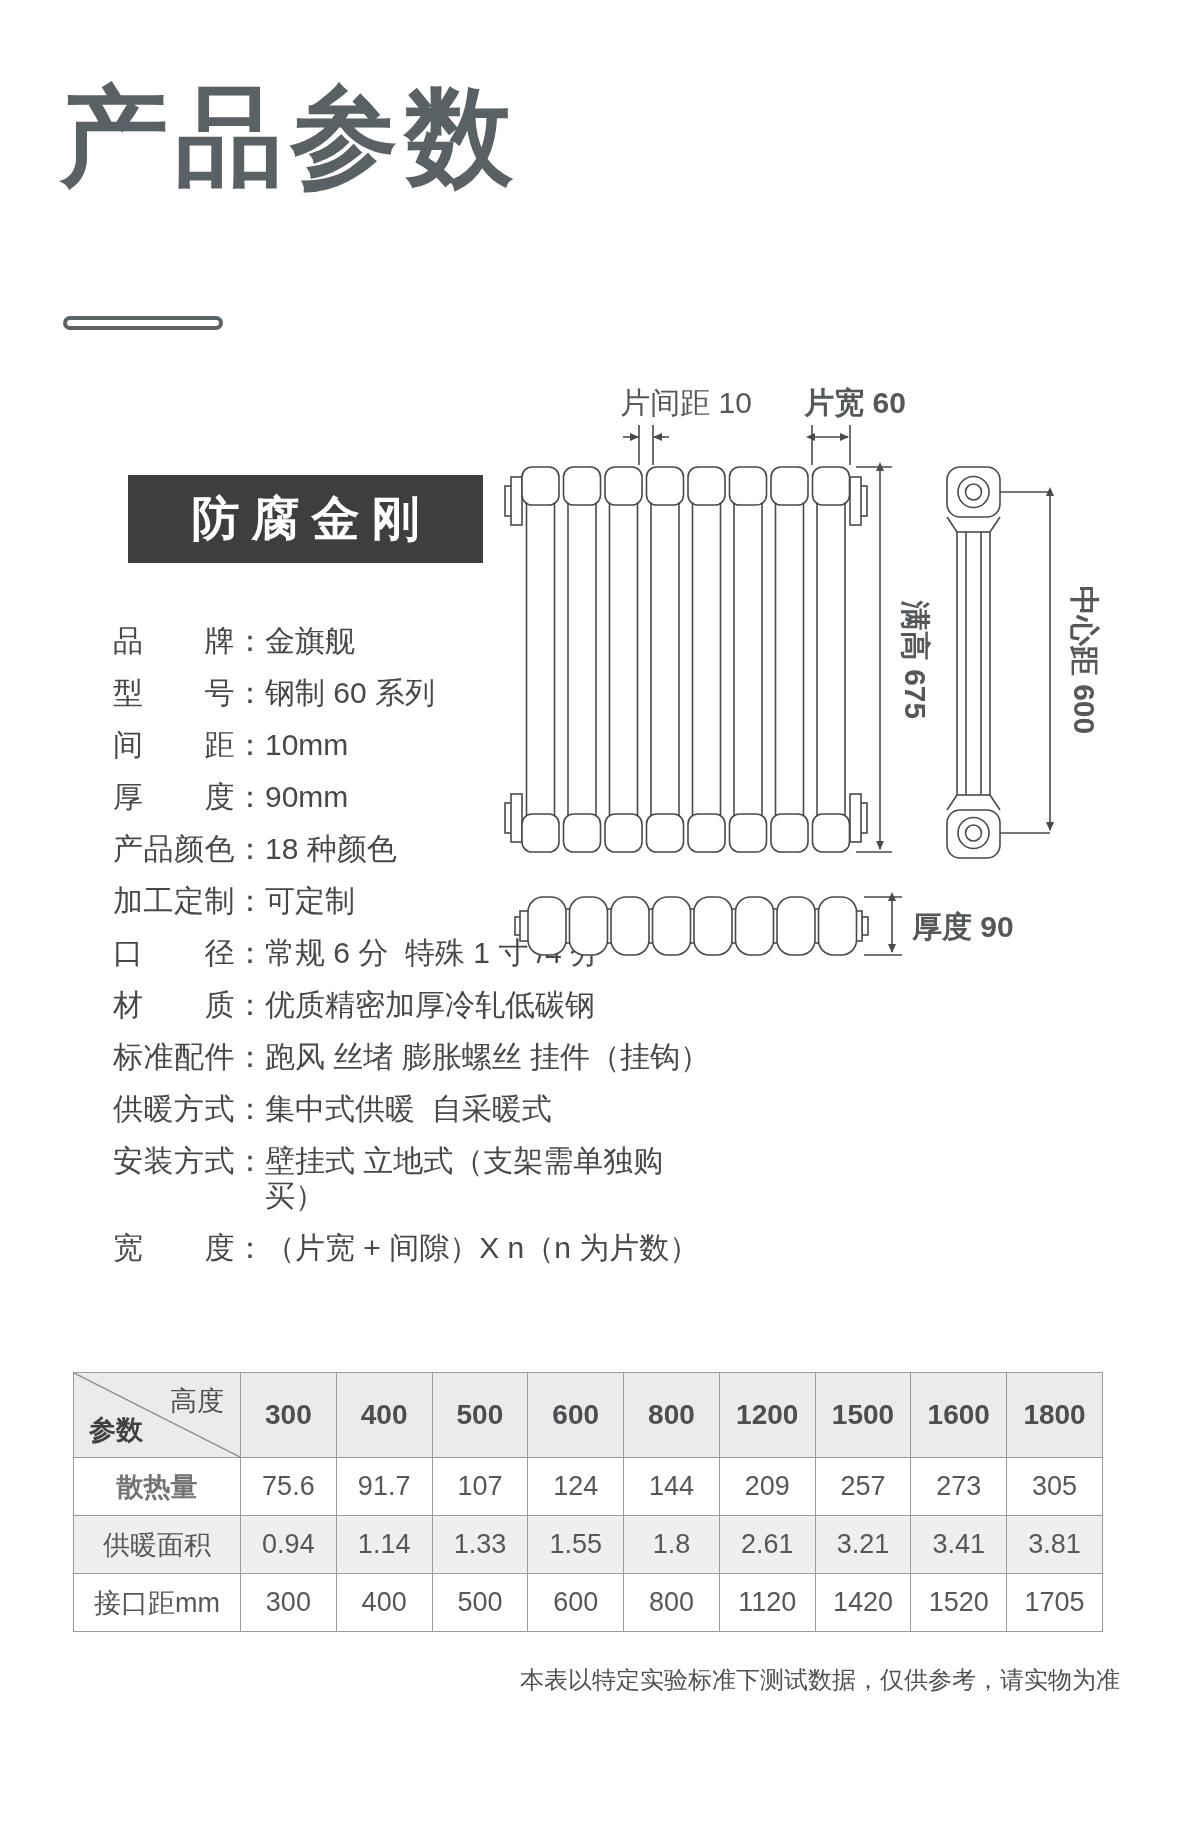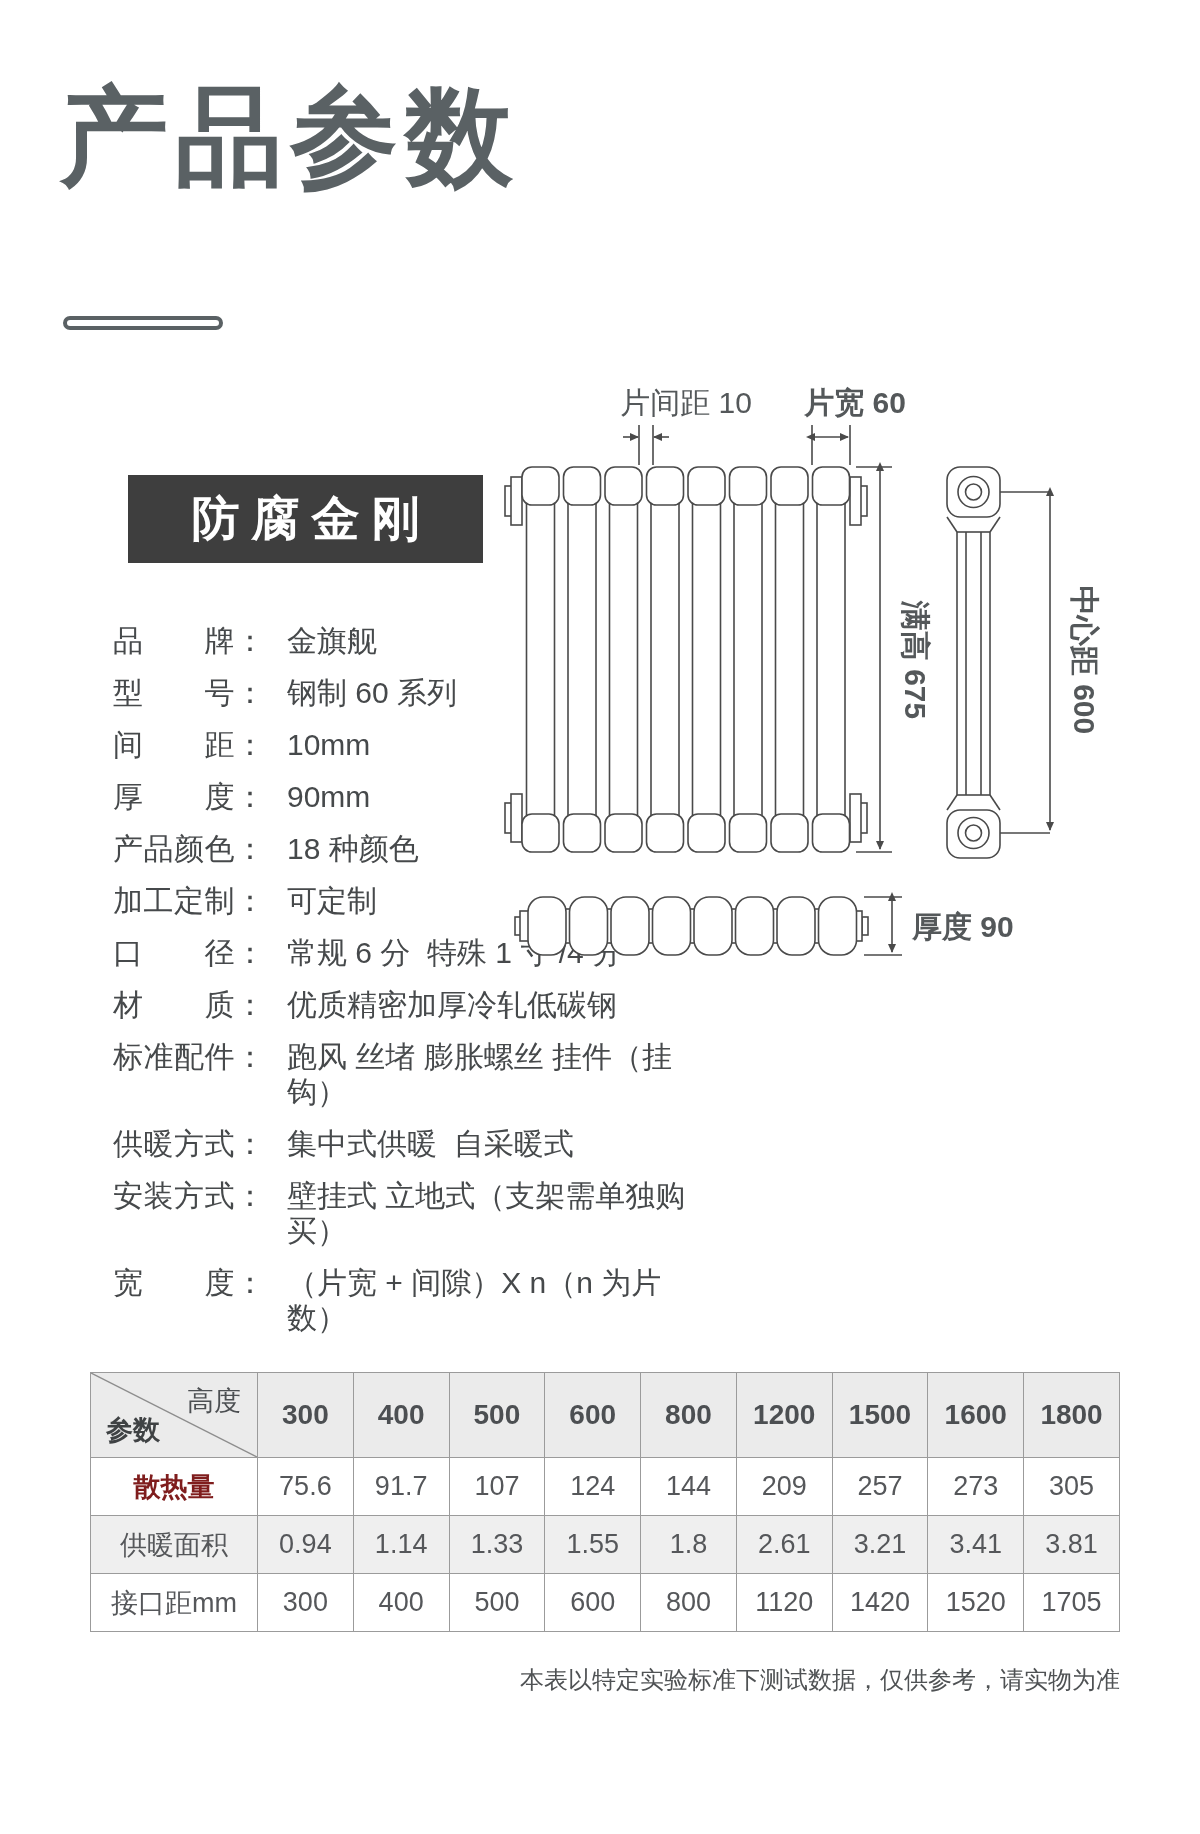--- a/index.html
+++ b/index.html
@@ -22,39 +22,39 @@
     background:#3e3e3e;color:#ffffff;font-size:48px;font-weight:700;
     display:flex;align-items:center;justify-content:center;letter-spacing:12px;
     padding-left:12px;box-sizing:border-box;
   }
   .spec-list{position:absolute;left:113px;top:623px;width:600px;}
   .spec-row{display:flex;align-items:flex-start;margin-bottom:17px;line-height:35px;}
   .spec-label{
     display:inline-block;width:152px;min-width:152px;font-size:30px;color:#46494b;
     text-align:justify;text-align-last:justify;white-space:pre-wrap;
   }
-  .spec-value{font-size:30px;color:#46494b;margin-left:22px;white-space:pre-wrap;}
+  .spec-value{font-size:30px;color:#46494b;white-space:pre-wrap;}
   
   .diagram{position:absolute;left:440px;top:325px;width:660px;height:644px;}
   .diagram svg{display:block;}
   .dim-text{fill:#54585a;font-size:30px;font-family:"Liberation Sans","DejaVu Sans",sans-serif;}
   .dim-bold{font-weight:700;}
   
   .spec-table{
-    position:absolute;left:90px;top:1372px;width:1030px;
+    position:absolute;left:73px;top:1372px;width:1030px;
     border-collapse:collapse;table-layout:fixed;color:#55575a;
   }
   .spec-table th,.spec-table td{
     border:1px solid #9b9b9b;text-align:center;vertical-align:middle;
     padding:0;overflow:hidden;
   }
   .spec-table thead th{background:#ebebeb;height:84px;font-size:28px;font-weight:600;color:#4c4f52;}
   .spec-table td{height:57px;font-size:27px;}
   .row-label{font-size:27px;}
-  .row-bold td.row-label{font-weight:700;color:#7f1d1d;}
+  .row-bold td.row-label{font-weight:700;color:#737373;}
   .row-shade td{background:#efefef;}
   .corner-cell{position:relative;}
   .corner-cell svg{position:absolute;left:0;top:0;width:100%;height:100%;}
   .corner-top{position:absolute;top:10px;right:16px;font-size:27px;font-weight:400;color:#4c4f52;}
   .corner-bottom{position:absolute;bottom:9px;left:15px;font-size:27px;font-weight:700;color:#3f4244;margin-top:28px;}
   .common-row td{
     background:#eeeeee;height:42px;font-size:22px;
     border-top:3px solid #3f3f3f;border-bottom:3px solid #3f3f3f;
   }
   .common-row td:first-child{border-left:3px solid #3f3f3f;}

